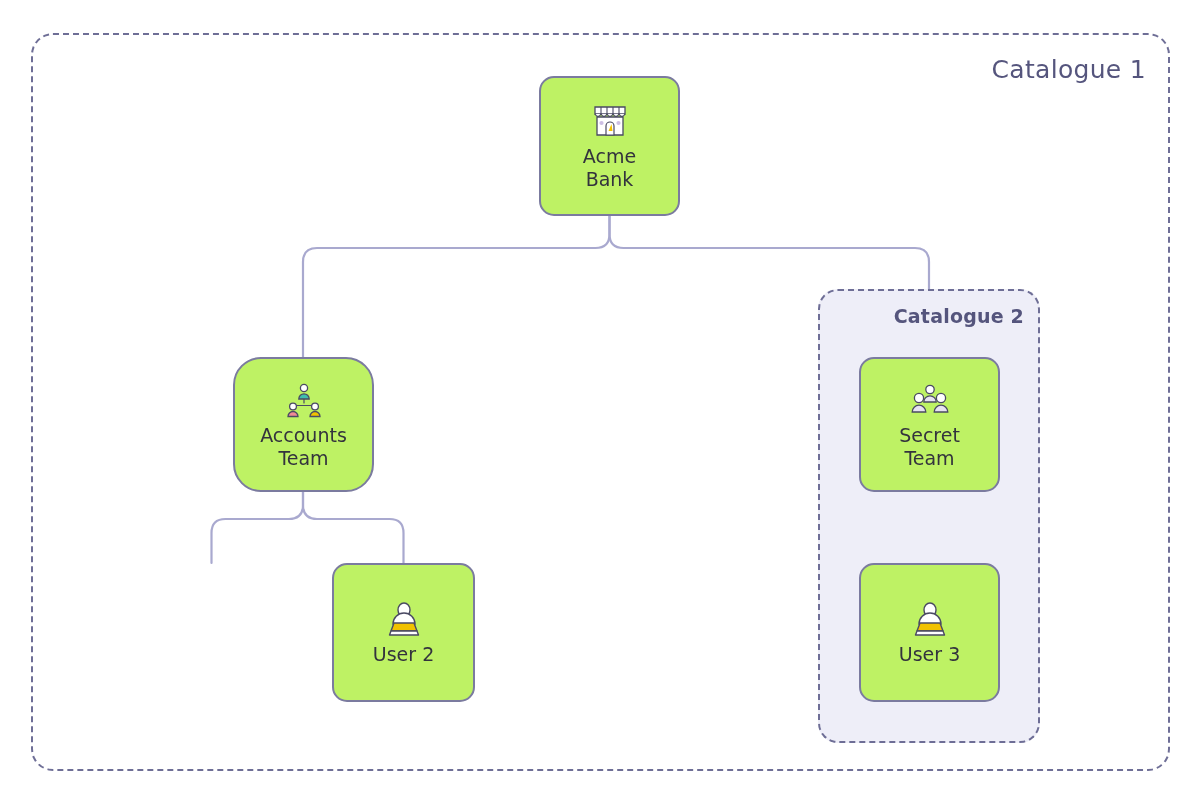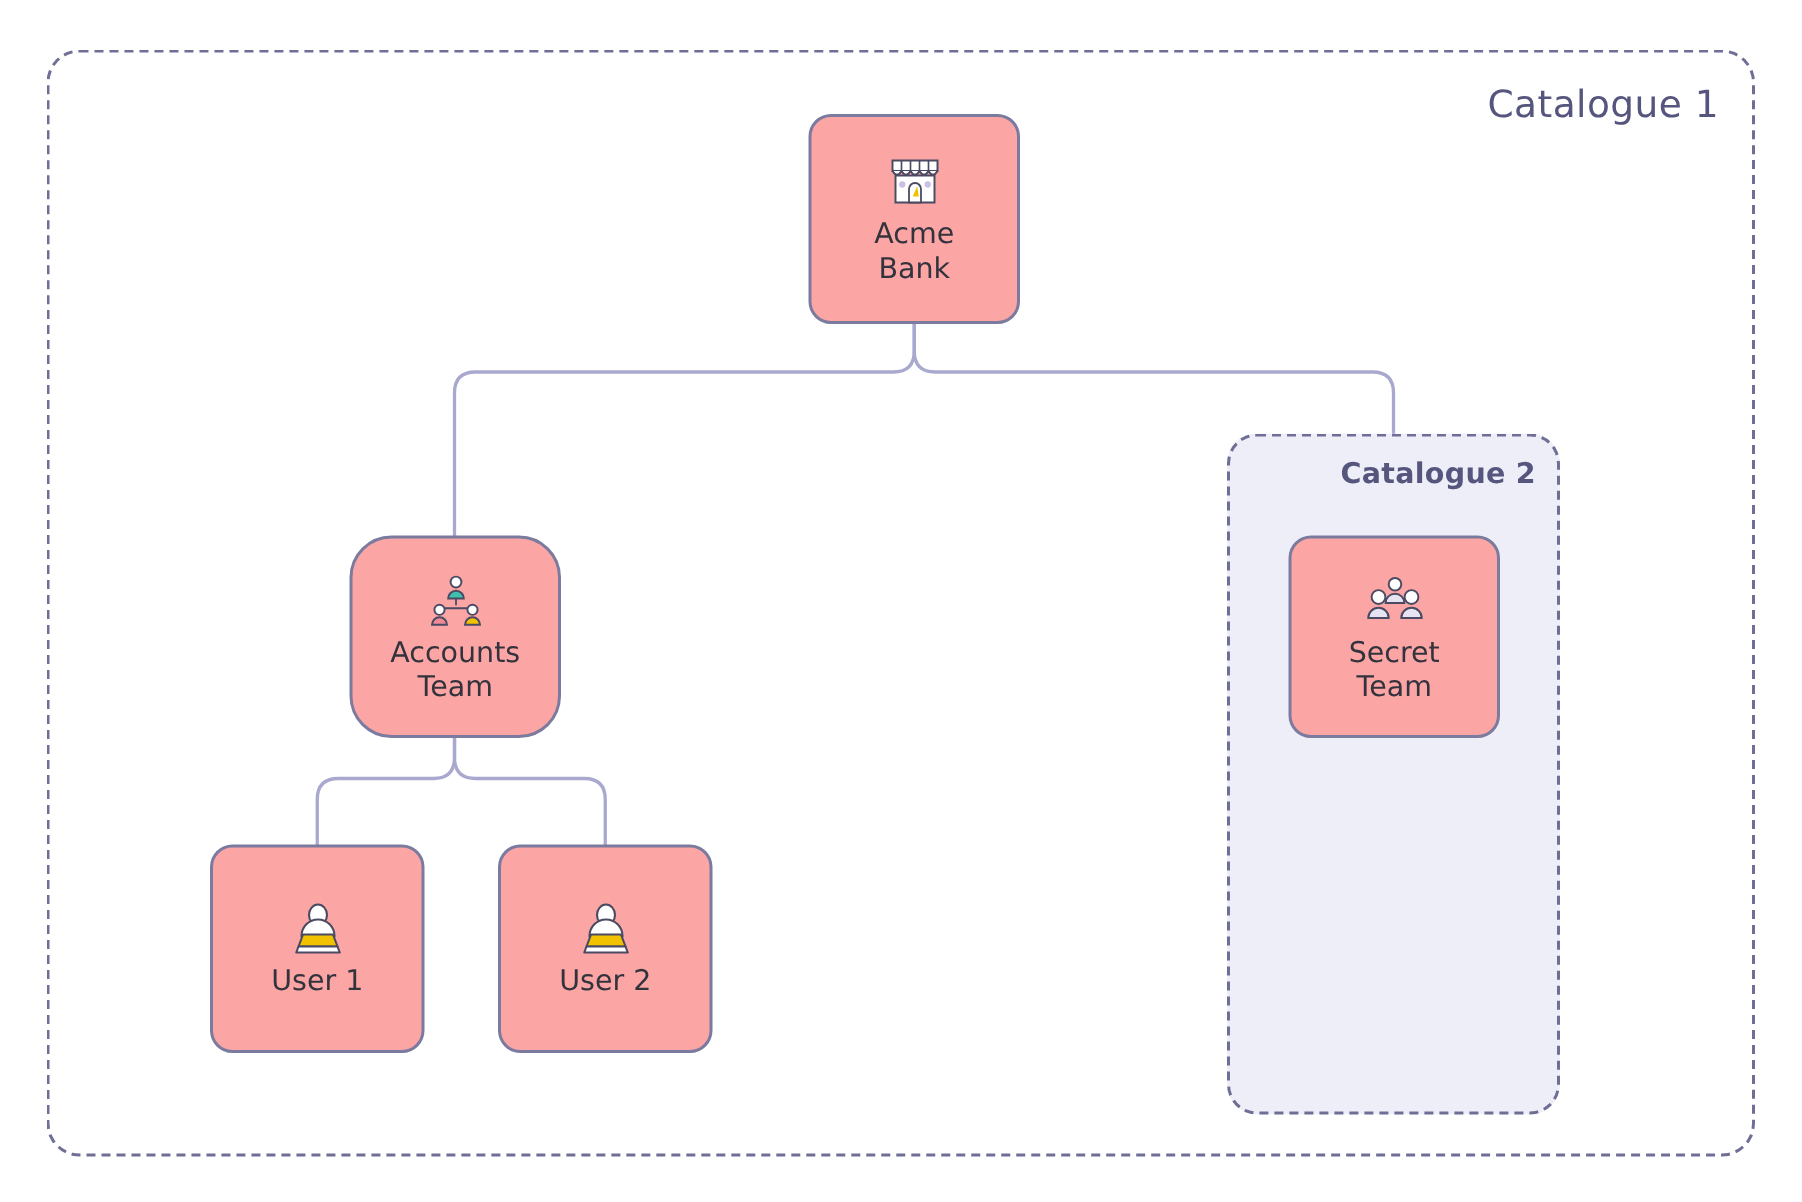--- a/index.html
+++ b/index.html
@@ -80,21 +80,21 @@
     fill: none;
     stroke: #a9a9cf;
     stroke-width: 2.2;
     stroke-linecap: round;
   }
 
   
   .node {
     position: absolute;
     box-sizing: border-box;
-    background: #fca5a5;
+    background: #bef264;
     border: 2.2px solid #7b7b9f;
     border-radius: 15px;
     display: flex;
     flex-direction: column;
     align-items: center;
     justify-content: center;
     gap: 4px;
   }
   .node-icon {
     width: 46px;
@@ -171,50 +171,50 @@
       <circle cx="12" cy="26.5" r="3.4" fill="#ffffff" stroke="#4a4a63" stroke-width="1.3"></circle>
       <path d="M7 36.5 a5 5 0 0 1 10 0 Z" fill="#f08a95" stroke="#4a4a63" stroke-width="1.3"></path>
 
       <circle cx="34" cy="26.5" r="3.4" fill="#ffffff" stroke="#4a4a63" stroke-width="1.3"></circle>
       <path d="M29 36.5 a5 5 0 0 1 10 0 Z" fill="#f2c200" stroke="#4a4a63" stroke-width="1.3"></path>
     </svg>
     <div class="node-label">Accounts
 Team</div>
   </div>
 
-  <div class="node" id="node-user1">
+
+  <div class="node" id="node-user2">
     <svg class="node-icon" viewBox="0 0 46 40">
       <ellipse cx="23" cy="11" rx="6" ry="7" fill="#ffffff" stroke="#4a4a63" stroke-width="1.4"></ellipse>
       <path d="M12 25 a11 11 0 0 1 22 0 Z" fill="#ffffff" stroke="#4a4a63" stroke-width="1.4"></path>
       <path d="M13 24 H33 L36 32 H10 Z" fill="#f2c200" stroke="#4a4a63" stroke-width="1.4" stroke-linejoin="round"></path>
       <path d="M10 32 H36 l1.5 4 H8.5 Z" fill="#ffffff" stroke="#4a4a63" stroke-width="1.4" stroke-linejoin="round"></path>
     </svg>
-    <div class="node-label">User 1</div>
-  </div>
-
-  <div class="node" id="node-user2">
+    <div class="node-label">User 2</div>
+  </div>
+
+  <div class="node" id="node-secret">
+    <svg class="node-icon" viewBox="0 0 46 40">
+
+      <circle cx="23" cy="9.5" r="4.2" fill="#ffffff" stroke="#4a4a63" stroke-width="1.3"></circle>
+      <path d="M16.8 22 a6.2 6.2 0 0 1 12.4 0 Z" fill="#e7e3f2" stroke="#4a4a63" stroke-width="1.3"></path>
+
+      <circle cx="12" cy="18" r="4.6" fill="#ffffff" stroke="#4a4a63" stroke-width="1.3"></circle>
+      <path d="M5.2 32 a6.8 6.8 0 0 1 13.6 0 Z" fill="#e7e3f2" stroke="#4a4a63" stroke-width="1.3"></path>
+
+      <circle cx="34" cy="18" r="4.6" fill="#ffffff" stroke="#4a4a63" stroke-width="1.3"></circle>
+      <path d="M27.2 32 a6.8 6.8 0 0 1 13.6 0 Z" fill="#e7e3f2" stroke="#4a4a63" stroke-width="1.3"></path>
+    </svg>
+    <div class="node-label">Secret
+Team</div>
+  </div>
+
+  <div class="node" id="node-user3">
     <svg class="node-icon" viewBox="0 0 46 40">
       <ellipse cx="23" cy="11" rx="6" ry="7" fill="#ffffff" stroke="#4a4a63" stroke-width="1.4"></ellipse>
       <path d="M12 25 a11 11 0 0 1 22 0 Z" fill="#ffffff" stroke="#4a4a63" stroke-width="1.4"></path>
       <path d="M13 24 H33 L36 32 H10 Z" fill="#f2c200" stroke="#4a4a63" stroke-width="1.4" stroke-linejoin="round"></path>
       <path d="M10 32 H36 l1.5 4 H8.5 Z" fill="#ffffff" stroke="#4a4a63" stroke-width="1.4" stroke-linejoin="round"></path>
     </svg>
-    <div class="node-label">User 2</div>
-  </div>
-
-  <div class="node" id="node-secret">
-    <svg class="node-icon" viewBox="0 0 46 40">
-
-      <circle cx="23" cy="9.5" r="4.2" fill="#ffffff" stroke="#4a4a63" stroke-width="1.3"></circle>
-      <path d="M16.8 22 a6.2 6.2 0 0 1 12.4 0 Z" fill="#e7e3f2" stroke="#4a4a63" stroke-width="1.3"></path>
-
-      <circle cx="12" cy="18" r="4.6" fill="#ffffff" stroke="#4a4a63" stroke-width="1.3"></circle>
-      <path d="M5.2 32 a6.8 6.8 0 0 1 13.6 0 Z" fill="#e7e3f2" stroke="#4a4a63" stroke-width="1.3"></path>
-
-      <circle cx="34" cy="18" r="4.6" fill="#ffffff" stroke="#4a4a63" stroke-width="1.3"></circle>
-      <path d="M27.2 32 a6.8 6.8 0 0 1 13.6 0 Z" fill="#e7e3f2" stroke="#4a4a63" stroke-width="1.3"></path>
-    </svg>
-    <div class="node-label">Secret
-Team</div>
-  </div>
-
+    <div class="node-label">User 3</div>
+  </div>
 
 </div>
 
 </body></html>

